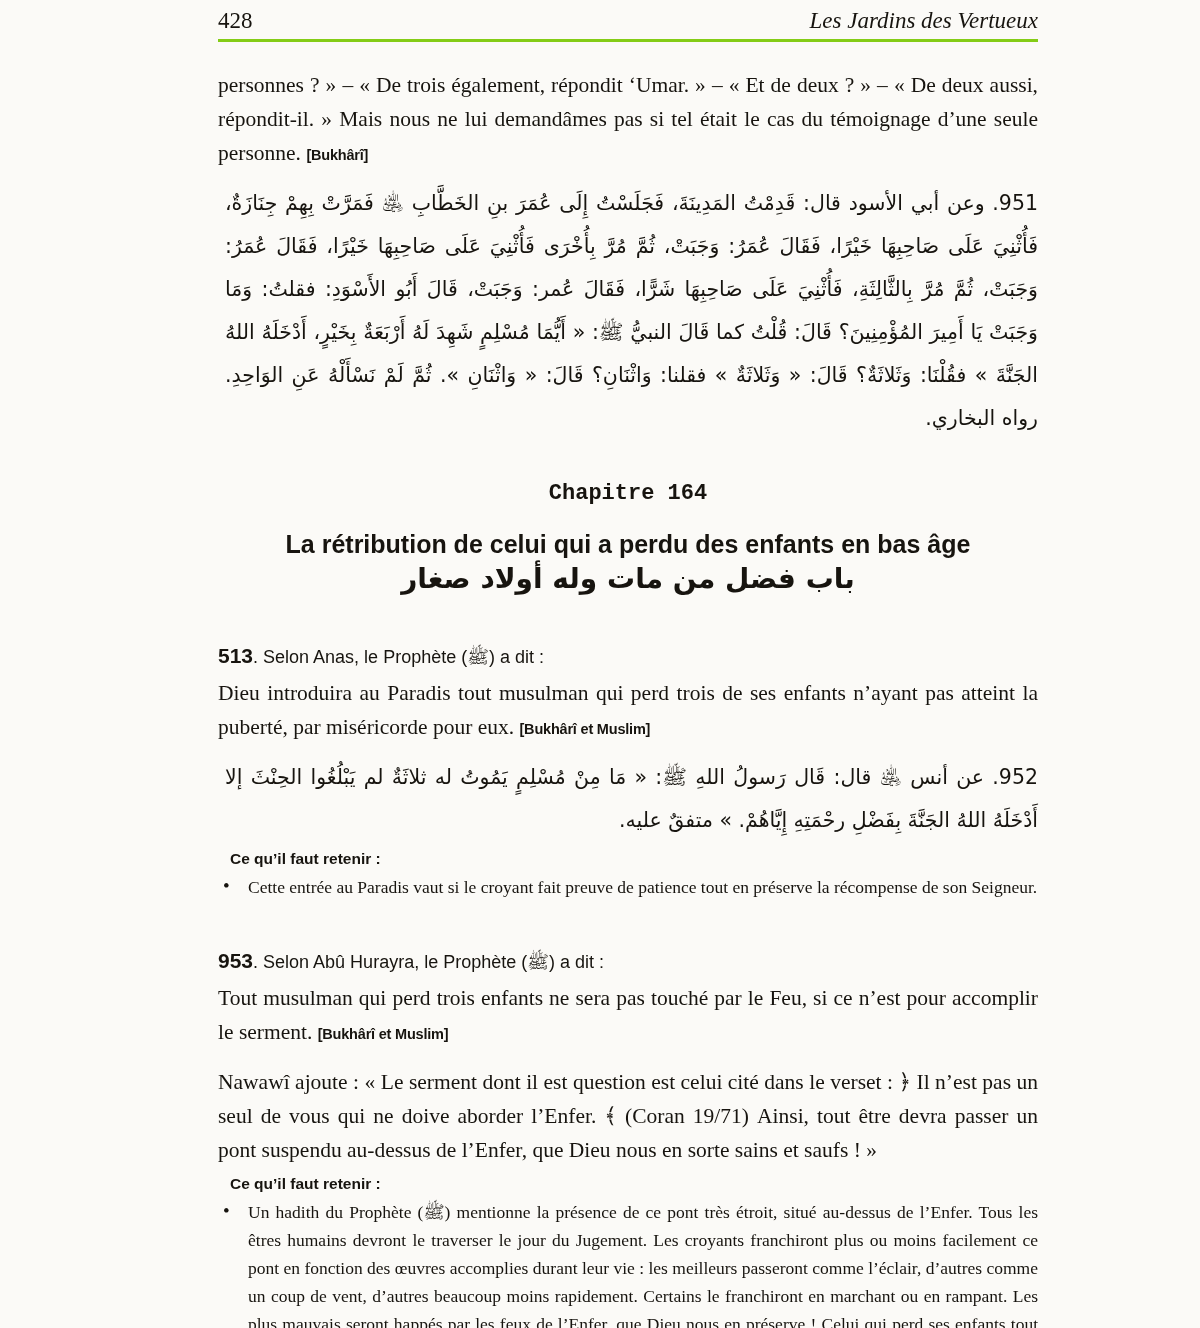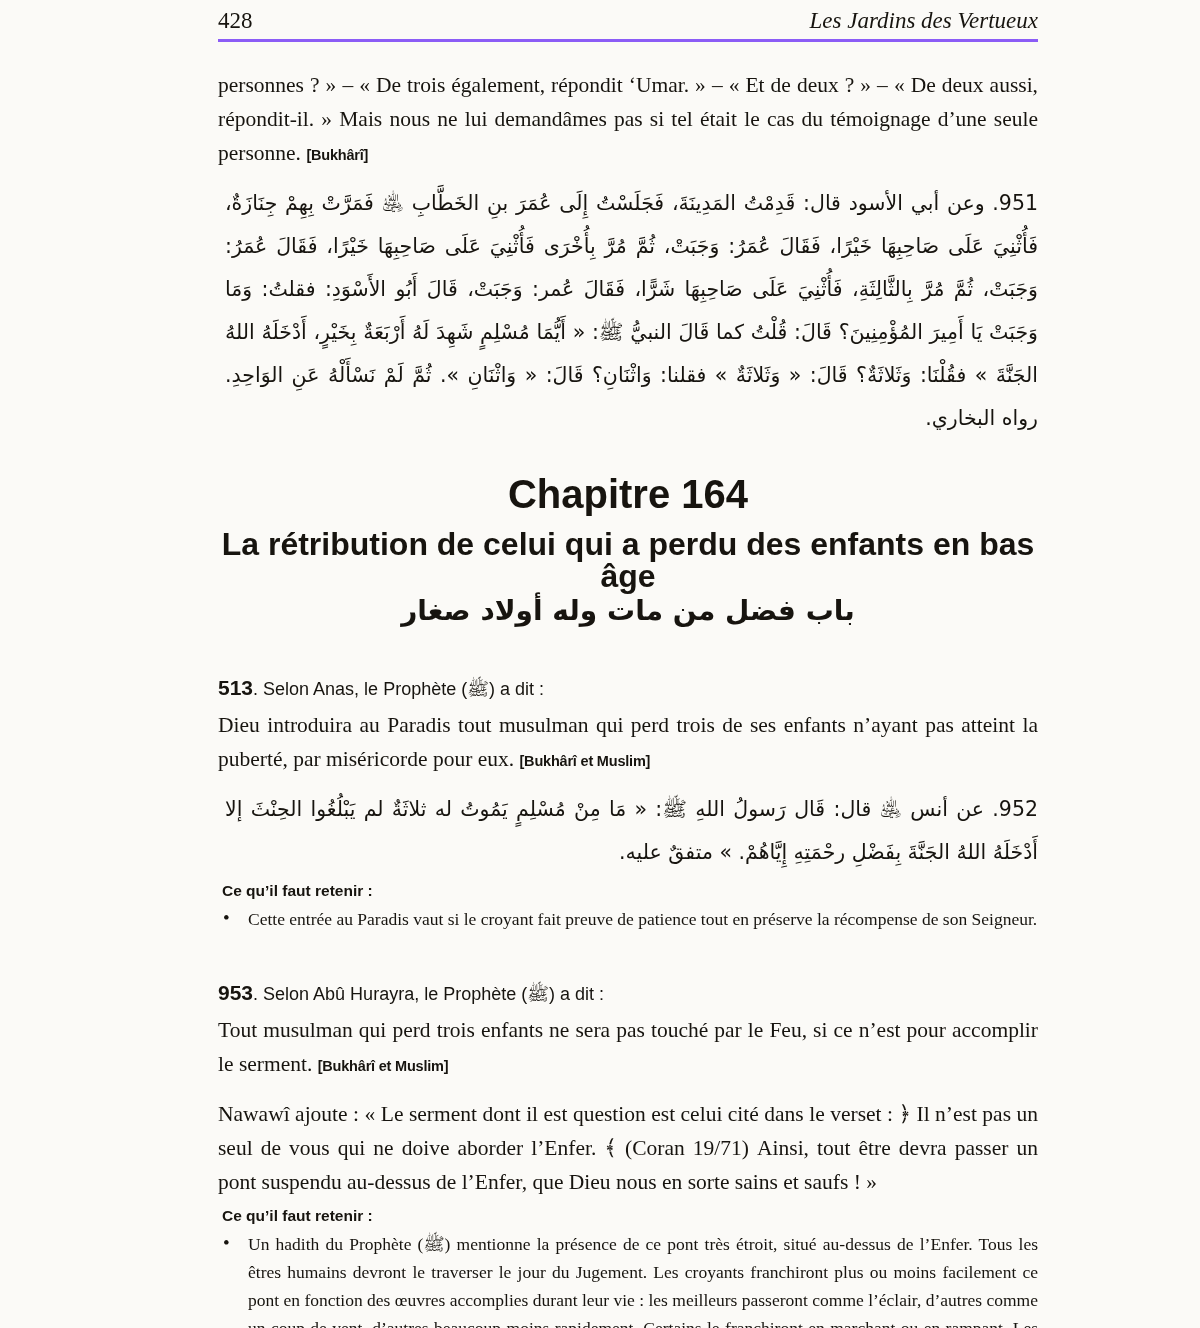--- a/index.html
+++ b/index.html
@@ -12,21 +12,21 @@
   }
   .page {
     box-sizing: border-box;
     width: 1200px; height: 1328px;
     padding: 8px 162px 0 218px;
   }
 
   
   .running-header {
     display: flex; justify-content: space-between; align-items: baseline;
-    border-bottom: 3px solid #8b5cf6;
+    border-bottom: 3px solid #84cc16;
     padding-bottom: 5px;
   }
   .page-number { font-size: 23px; }
   .book-title  { font-size: 23px; font-style: italic; }
 
   
   .body-par {
     font-size: 21.5px; line-height: 34px;
     text-align: justify; margin: 26px 0 0 0;
   }
@@ -41,26 +41,26 @@
     direction: rtl;
     font-family: "DejaVu Sans", sans-serif;
     font-size: 20.5px; line-height: 43px;
     text-align: justify; text-align-last: right;
     margin: 10px 0 0 7px;
   }
 
   
   .chapter { text-align: center; margin-top: 36px; }
   .chapter-label {
-    font-family: Liberation Sans, sans-serif;
-    font-weight: bold; font-size: 40px; line-height: 36px; margin: 16px;
+    font-family: Liberation Mono, monospace;
+    font-weight: bold; font-size: 22px; line-height: 36px; margin: 16px;
   }
   .chapter-title-fr {
     font-family: "Liberation Sans", "DejaVu Sans", sans-serif;
-    font-weight: bold; font-size: 32px; line-height: 32px; margin: 2px 0 0 0;
+    font-weight: bold; font-size: 25px; line-height: 32px; margin: 2px 0 0 0;
   }
   .chapter-title-ar {
     direction: rtl;
     font-family: "DejaVu Sans", sans-serif;
     font-weight: bold; font-size: 28px; line-height: 34px; margin: 2px 0 0 0;
     text-align: center;
   }
 
   
   .hadith-heading {
@@ -69,21 +69,21 @@
   }
   .hadith-number { font-weight: bold; font-size: 21px; }
   .mt-952 { margin-top: 48px; }
   .mt-953 { margin-top: 48px; }
 
   .hadith-body { margin-top: 4px; }
 
   
   .retain-label {
     font-family: "Liberation Sans", "DejaVu Sans", sans-serif;
-    font-weight: bold; font-size: 15.5px; margin: 8px 0 0 4px;
+    font-weight: bold; font-size: 15.5px; margin: 8px 0 0 12px;
   }
   .note {
     position: relative; padding-left: 30px;
     font-size: 17.5px; line-height: 28px;
     text-align: justify; margin: 5px 0 0 0;
   }
   .note .bullet {
     position: absolute; left: 5px; top: -1px; font-size: 19px;
   }
 

